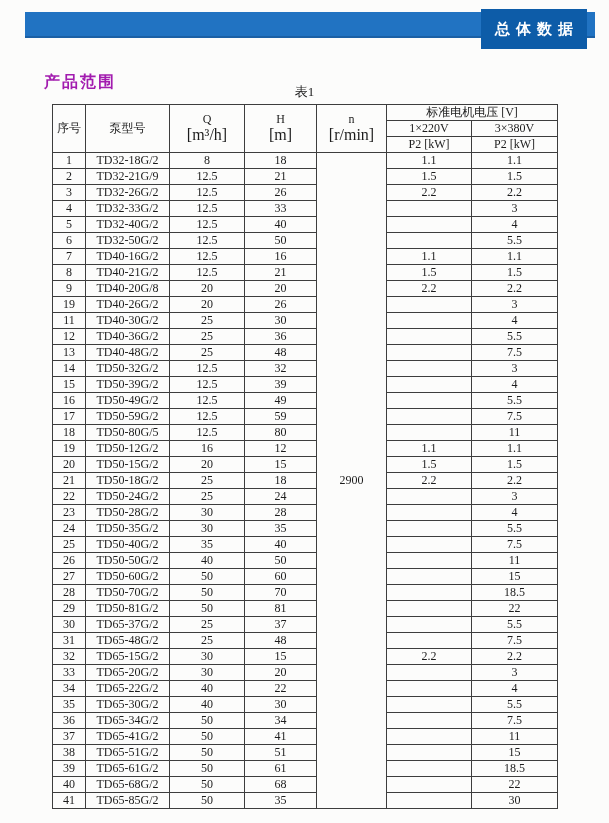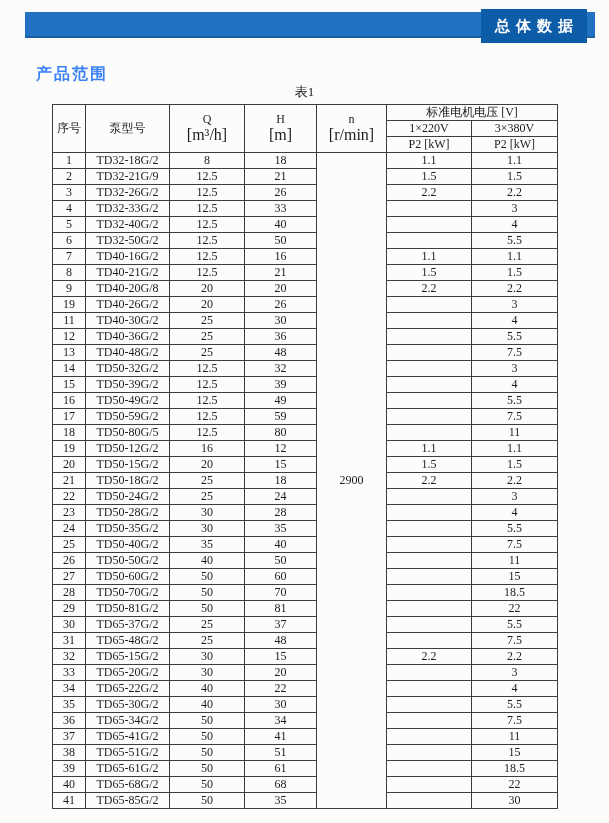--- a/index.html
+++ b/index.html
@@ -12,39 +12,39 @@
     overflow: hidden;
   }
   .topbar {
     position: absolute; left: 25px; top: 12px;
     width: 570px; height: 26px;
     background: #2173c2;
     box-shadow: inset 0 -2px 0 rgba(10,40,80,.25);
   }
   .title-box {
     position: absolute; left: 481px; top: 9px;
-    width: 106px; height: 34px;
+    width: 106px; height: 40px;
     background: #0d5ca8;
     color: #ffffff;
     font-family: "Liberation Sans", sans-serif;
     font-weight: bold;
     font-size: 15px;
     letter-spacing: 6px;
     display: flex; align-items: center; justify-content: center;
     padding-left: 6px;
     box-sizing: border-box;
   }
   .section-title {
     position: absolute; left: 36px; top: 64px;
-    margin: 0;
+    margin: 8px;
     font-family: "Liberation Sans", sans-serif;
     font-weight: bold;
     font-size: 16px;
     letter-spacing: 2px;
-    color: #3b82f6;
+    color: #a21caf;
   }
   .table-caption {
     position: absolute; left: 52px; top: 83px;
     width: 505px;
     text-align: center;
     font-size: 13px;
     color: #222;
   }
   table.range {
     position: absolute; left: 52px; top: 104px;

